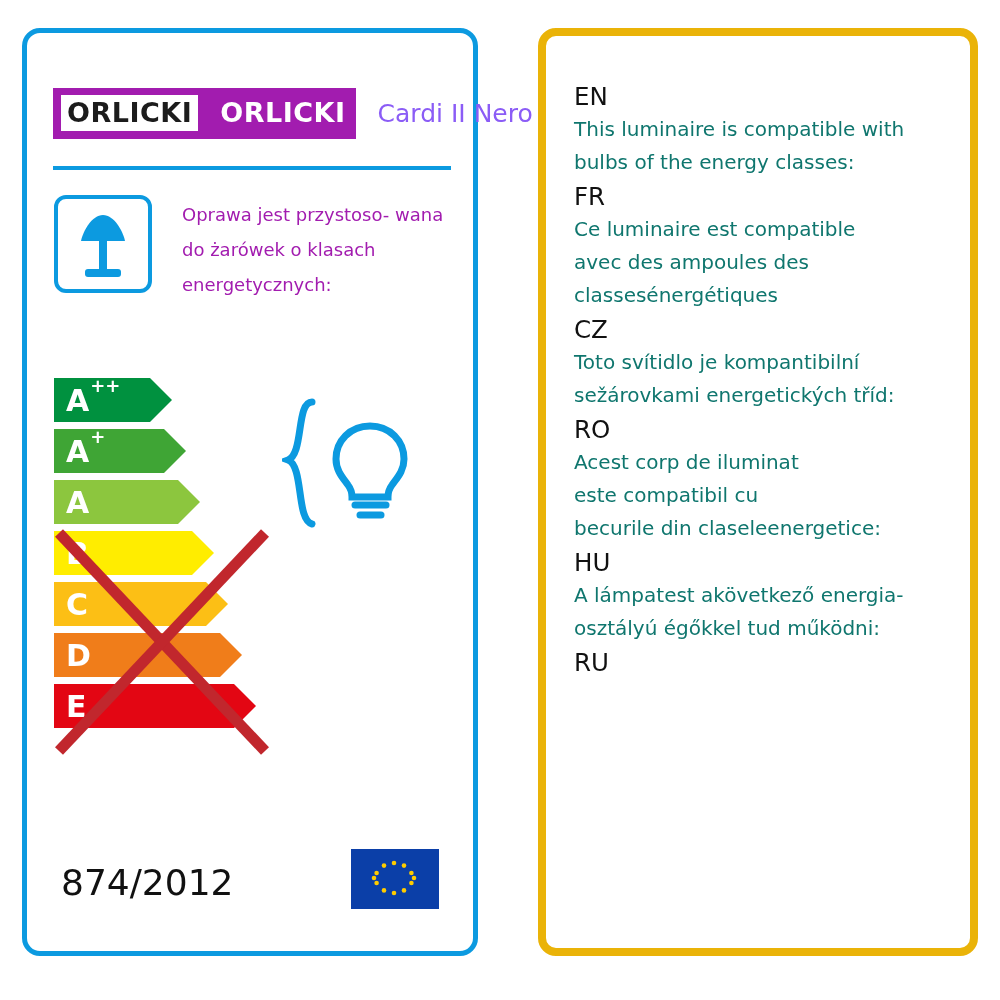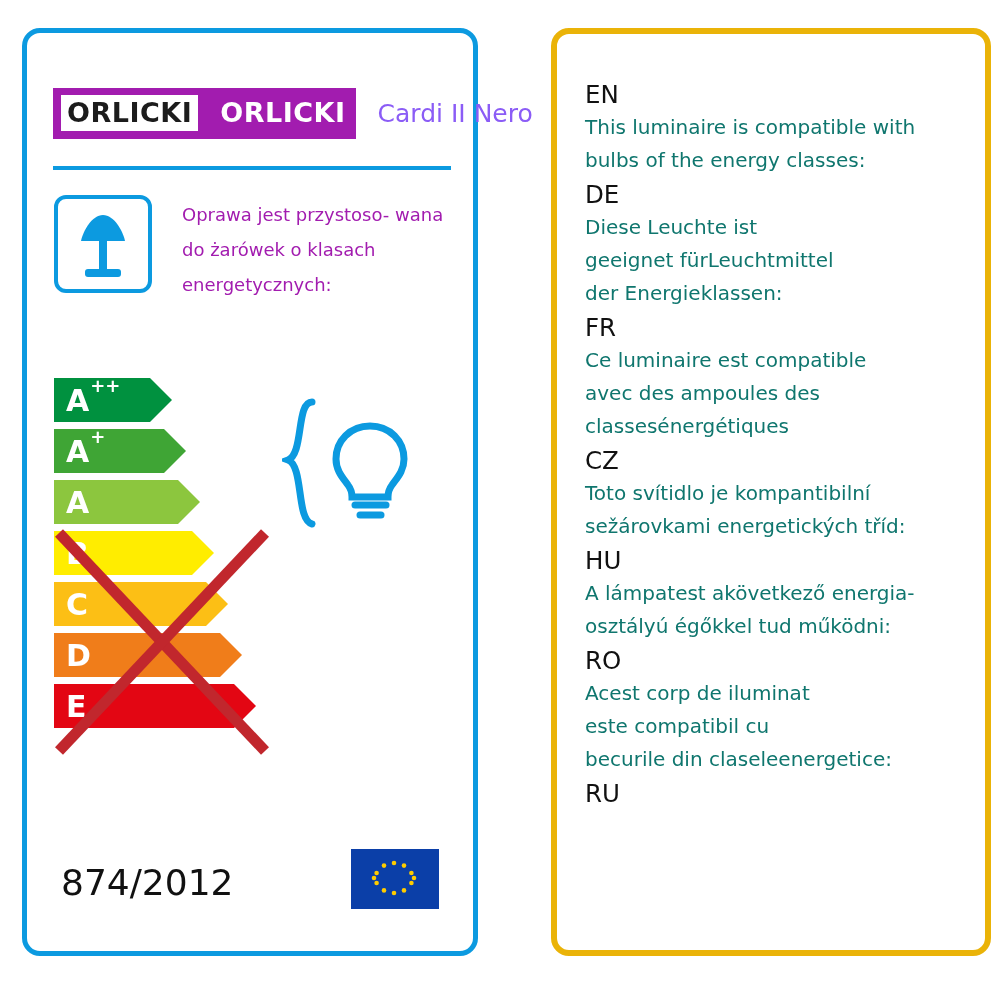--- a/index.html
+++ b/index.html
@@ -180,25 +180,25 @@
     bottom: 42px;
     width: 86px;
     height: 58px;
     background: #0b3fa8;
     border: 1px solid #0b3fa8;
   }
 
   
   .right-card {
     position: absolute;
-    left: 551px;
+    left: 538px;
     top: 28px;
     width: 440px;
     height: 928px;
-    border: 6px solid #eab308;
+    border: 8px solid #eab308;
     border-radius: 18px;
     box-sizing: border-box;
     background: #fff;
   }
   .lang-list {
     position: absolute;
     left: 28px;
     top: 44px;
     right: 8px;
   }
@@ -306,54 +306,48 @@
 
   <div class="right-card">
     <div class="lang-list">
 
       <div class="lang-block">
         <div class="lang-code">EN</div>
         <div class="lang-text">This luminaire is compatible with
 bulbs of the energy classes:</div>
       </div>
 
-      <div class="lang-block">
-        <div class="lang-code">DE</div>
-        <div class="lang-text">Diese Leuchte ist
-geeignet fürLeuchtmittel
-der Energieklassen:</div>
-      </div>
 
       <div class="lang-block">
         <div class="lang-code">FR</div>
         <div class="lang-text">Ce luminaire est compatible
 avec des ampoules des
 classesénergétiques</div>
       </div>
 
       <div class="lang-block">
         <div class="lang-code">CZ</div>
         <div class="lang-text">Toto svítidlo je kompantibilní
 sežárovkami energetických tříd:</div>
       </div>
 
 
       <div class="lang-block">
-        <div class="lang-code">HU</div>
-        <div class="lang-text">A lámpatest akövetkező energia-
-osztályú égőkkel tud működni:</div>
-      </div>
-
-      <div class="lang-block">
         <div class="lang-code">RO</div>
         <div class="lang-text">Acest corp de iluminat
 este compatibil cu
 becurile din claseleenergetice:</div>
       </div>
 
       <div class="lang-block">
+        <div class="lang-code">HU</div>
+        <div class="lang-text">A lámpatest akövetkező energia-
+osztályú égőkkel tud működni:</div>
+      </div>
+
+      <div class="lang-block">
         <div class="lang-code">RU</div>
 
       </div>
 
     </div>
   </div>
 </div>
 
 </body></html>

